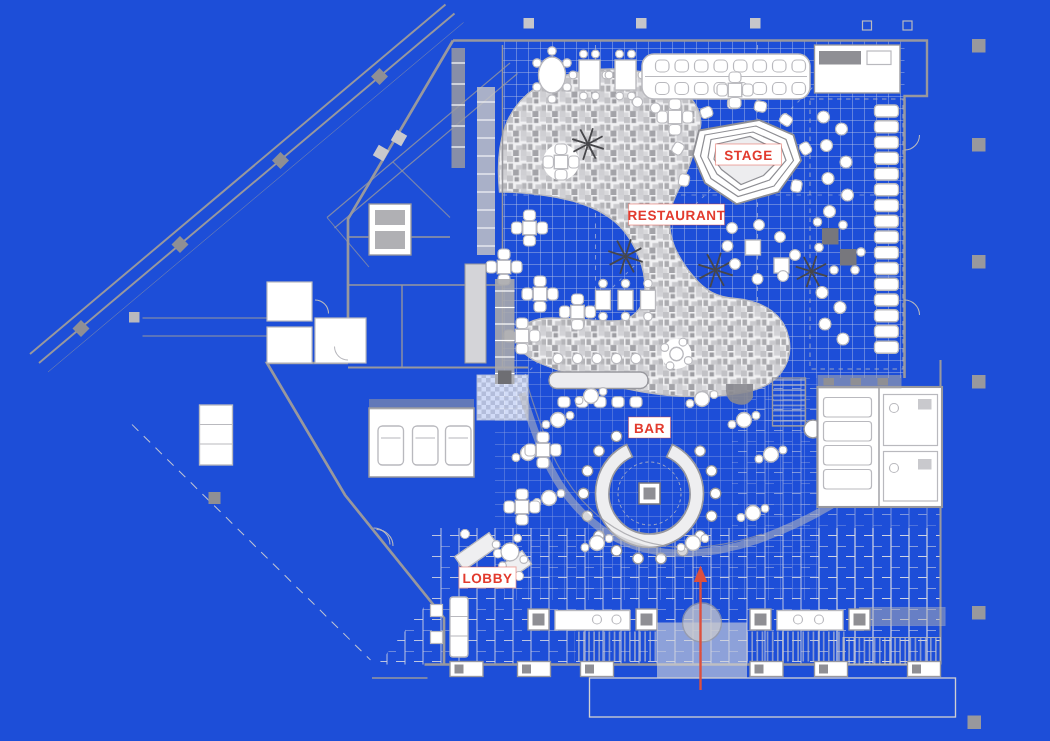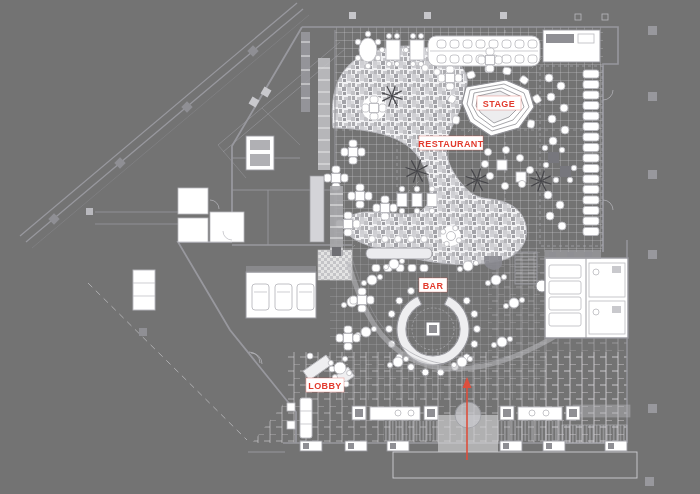--- a/index.html
+++ b/index.html
@@ -1,16 +1,16 @@
 <!DOCTYPE html>
 <html><head>
 <meta charset="utf-8">
 <style>
   html,body{margin:0;padding:0;background:#fff;}
-  #plan-wrap{width:700px;height:494px;position:relative;background:#737373;overflow:hidden;text-decoration:underline;}
+  #plan-wrap{width:700px;height:494px;position:relative;background:#1d4ed8;overflow:hidden;text-decoration:underline;}
   svg{display:block;}
   text.plan-label{font-family:"Liberation Sans", sans-serif;font-size:9px;font-weight:bold;letter-spacing:.4px;text-anchor:middle;}
 </style>
 </head>
 <body>
 
 <div id="plan-wrap">
 <svg width="700" height="494" viewBox="0 0 700 494">
   <defs>
     <pattern id="grid8" width="8" height="8" patternUnits="userSpaceOnUse">

